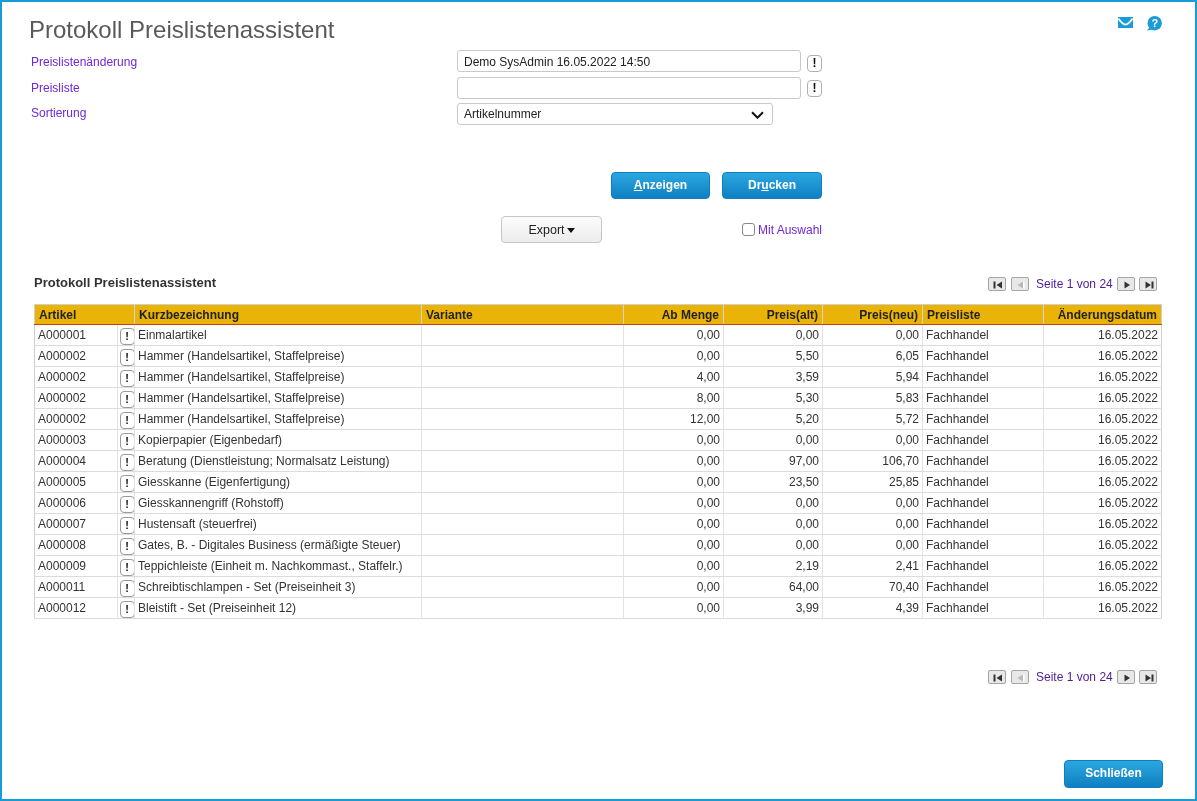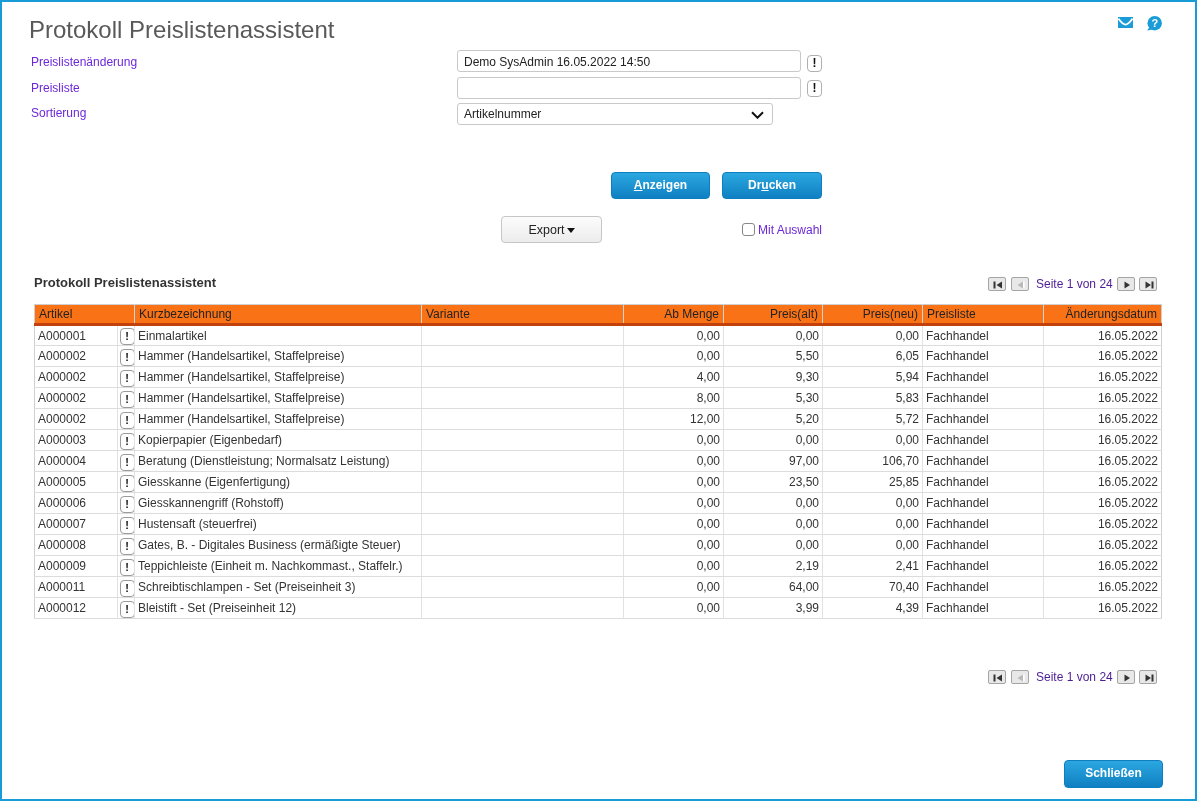--- a/index.html
+++ b/index.html
@@ -11,21 +11,21 @@
 .lbl { position:absolute; left:31px; font-size:12px; line-height:13px; color:#6d28d9; }
 .inp { position:absolute; left:457px; width:344px; height:22px; border:1px solid #c9c9c9; border-radius:3px; background:#fff; font-size:12px; color:#222; padding:0 6px; line-height:20px; }
 .excl { position:absolute; left:807px; width:15px; height:17px; border:1px solid #b0b0b0; border-radius:4px; background:#fff; text-align:center; font-size:12px; font-weight:bold; color:#111; line-height:15px; }
 .btn-gray { position:absolute; border:1px solid #c6c6c6; border-radius:4px; background:linear-gradient(#fcfcfc,#ececec); font-size:12.5px; color:#222; text-align:center; }
 .btn-blue { position:absolute; border:1px solid #0e7ec0; border-radius:4px; background:linear-gradient(#2ba7e0,#0f80c2); font-size:12px; font-weight:bold; color:#fff; text-align:center; }
 .tbl-title { position:absolute; left:34px; top:276px; font-size:13px; line-height:14px; font-weight:bold; color:#333; }
 .pager-btn { position:absolute; width:18px; height:14px; border:1px solid #a5a5a5; border-radius:2px; background:#e8e8e8; }
 .pager-btn svg { position:absolute; left:0; top:0; }
 .pager-txt { position:absolute; font-size:12px; line-height:14px; color:#4c1d95; }
 table.grid { position:absolute; left:34px; top:304px; width:1127px; border-collapse:collapse; table-layout:fixed; font-size:12px; color:#333; border:1px solid #cfcfcf; }
-table.grid th { background:#f97316; font-weight:normal; text-align:left; height:20px; padding:0 4px; border-bottom:3px solid #c2410c; border-right:1px solid #d4d4d4; color:#222; }
+table.grid th { background:#eab308; font-weight:bold; text-align:left; height:20px; padding:0 4px; border-bottom:1px solid #c2410c; border-right:1px solid #d4d4d4; color:#222; }
 table.grid td { height:21px; padding:0 3px; border-bottom:1px solid #dcdcdc; border-right:1px solid #e2e2e2; background:#fff; white-space:nowrap; overflow:hidden; }
 table.grid th.r, table.grid td.r { text-align:right; }
 table.grid td.bc { padding:0; text-align:left; }
 table.grid td.pl { }
 .rowbtn { display:inline-block; margin-left:1.5px; width:15px; height:17px; border:1px solid #9a9a9a; border-radius:4px; background:#fff; font-size:11px; font-weight:bold; color:#111; line-height:14px; text-align:center; vertical-align:-3px; }
 .chk { position:absolute; left:742px; top:223px; width:13px; height:13px; border:1px solid #888; border-radius:3px; background:#fff; }
 </style>
 </head>
 <body>
 <div class="page">
@@ -137,21 +137,21 @@
           <td class="r">6,05</td>
           <td class="pl">Fachhandel</td>
           <td class="r" style="border-right:none;">16.05.2022</td>
         </tr>
     <tr>
           <td>A000002</td>
           <td class="bc"><span class="rowbtn">!</span></td>
           <td>Hammer (Handelsartikel, Staffelpreise)</td>
           <td></td>
           <td class="r">4,00</td>
-          <td class="r">9,30</td>
+          <td class="r">3,59</td>
           <td class="r">5,94</td>
           <td class="pl">Fachhandel</td>
           <td class="r" style="border-right:none;">16.05.2022</td>
         </tr>
     <tr>
           <td>A000002</td>
           <td class="bc"><span class="rowbtn">!</span></td>
           <td>Hammer (Handelsartikel, Staffelpreise)</td>
           <td></td>
           <td class="r">8,00</td>

